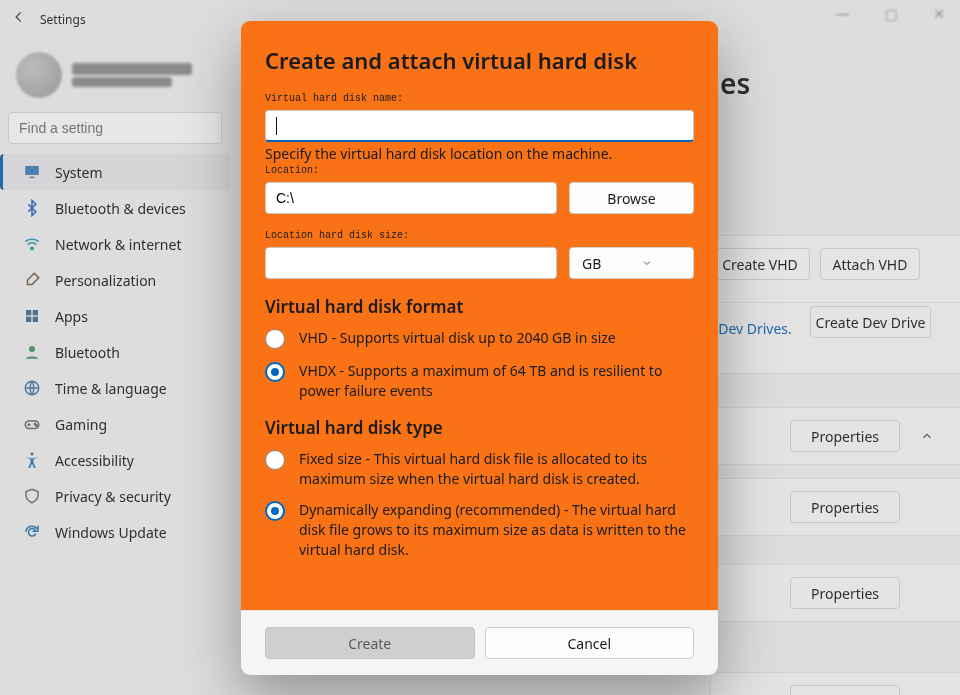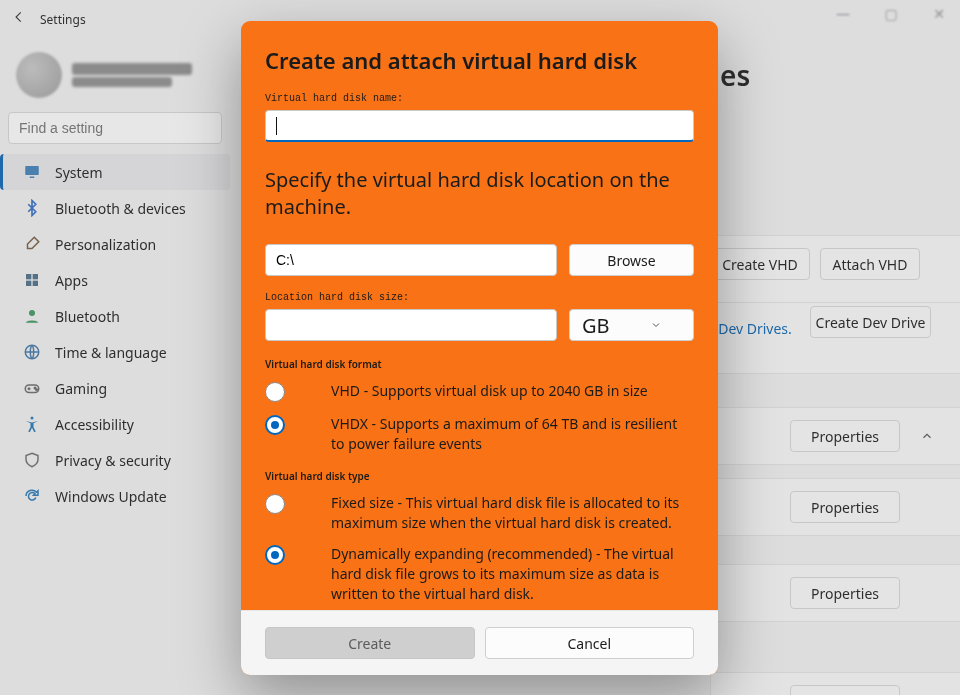--- a/index.html
+++ b/index.html
@@ -116,48 +116,48 @@
   }
   .fld-input.focused {
     border-bottom: 2px solid #0067c0;
   }
   .caret {
     display:inline-block; width:1px; height:18px;
     background:#111; margin-top:6px; margin-left:0;
     animation: blink 1s step-end infinite;
   }
   @keyframes blink { 50%{opacity:0;} }
-  .hint { font-size:20px; margin: 24px 0; }
+  .hint { font-size:14px; margin: 2px 0; }
   .row { display:flex; gap:12px; }
   .row .fld-input { flex:1; }
   .btn {
     height:32px; padding: 0 8px;
     border:1px solid #cfcfcf; border-radius:4px;
     background:#fcfcfd; font-size:14px;
     display:flex; align-items:center; justify-content:center;
     cursor:pointer;
   }
   .select {
     height:32px; border:1px solid #cfcfcf; border-radius:4px;
     background:#fcfcfd; padding:0 12px; display:flex; align-items:center;
-    gap:40px; font-size:20px; 
-  }
-  .sec-title { font-weight:600; font-size:10px; margin-top:16px; margin-bottom:10px;}
+    gap:40px; font-size:14px; 
+  }
+  .sec-title { font-weight:600; font-size:17px; margin-top:16px; margin-bottom:10px;}
   .radio-row { display:flex; gap:14px; align-items:flex-start; margin-bottom:12px; font-size:14px; }
   .radio {
     flex:none; width:20px; height:20px; border-radius:50%;
     border:1.5px solid #8a8a8a; background:#fff; margin-top:1px;
     position:relative;
   }
   .radio.sel { border:2px solid #0067c0; }
   .radio.sel::after {
     content:""; position:absolute; inset:4px; border-radius:50%;
     background:#0067c0;
   }
-  .radio-text { line-height:1.4;margin-left:32px; }
+  .radio-text { line-height:1.4; }
   .modal-footer {
     border-top:1px solid #e6e6e6;
     background:#f5f5f5;
     padding: 16px 24px;
     display:flex; gap:10px;
     border-radius: 0 0 9px 9px;
     justify-content: space-between;
   }
   .modal-footer .btn { flex:1; height:32px; justify-content:center; }
   .btn.primary-muted {
@@ -207,20 +207,30 @@
         <div class="nav-item">
           <span class="nico">
             <svg width="18" height="18" viewBox="0 0 24 24" fill="none" stroke="#2e6ed0" stroke-width="2.2">
               <path d="M7 7l10 10-5 5V2l5 5L7 17"></path>
             </svg>
           </span>
           <span>Bluetooth &amp; devices</span>
         </div>
         <div class="nav-item">
           <span class="nico">
+            <svg width="18" height="18" viewBox="0 0 24 24" fill="none" stroke="#24a0c4" stroke-width="2">
+              <path d="M3 9c5-5 13-5 18 0"></path>
+              <path d="M6 13c3.5-3.5 8.5-3.5 12 0"></path>
+              <circle cx="12" cy="18" r="1.6" fill="#24a0c4"></circle>
+            </svg>
+          </span>
+          <span>Network &amp; internet</span>
+        </div>
+        <div class="nav-item">
+          <span class="nico">
             <svg width="18" height="18" viewBox="0 0 24 24" fill="none" stroke="#7a5c3c" stroke-width="2">
               <path d="M15 3l6 6-9 9H6v-6z"></path>
             </svg>
           </span>
           <span>Personalization</span>
         </div>
         <div class="nav-item">
           <span class="nico">
             <svg width="16" height="16" viewBox="0 0 24 24" fill="#496f8f">
               <rect x="3" y="3" width="8" height="8"></rect>
@@ -282,21 +292,21 @@
             <svg width="18" height="18" viewBox="0 0 24 24" fill="none" stroke="#1f7bc1" stroke-width="2">
               <path d="M4 12a8 8 0 0 1 14-5l2-2v6h-6l2-2a5 5 0 1 0 1 5"></path>
             </svg>
           </span>
           <span>Windows Update</span>
         </div>
       </div>
   </div>
 
   <div class="content-right">
-    <div class="page-title-blur" style="position:absolute; left:480px; top:16px;">es</div>
+    <div class="page-title-blur" style="position:absolute; left:480px; top:24px;">es</div>
 
     <div class="bg-card" style="left:470px; top:195px; width:460px; height:72px;"></div>
     <div class="bg-btn" style="left:470px; top:208px; width:100px; height:32px;">
         <span>Create VHD</span>
       </div>
     <div class="bg-btn" style="left:580px; top:208px; width:100px; height:32px;">
         <span>Attach VHD</span>
       </div>
 
     <div class="bg-card" style="left:470px; top:262px; width:460px; height:72px;"></div>
@@ -336,20 +346,21 @@
   <div class="modal-body">
     <h1>Create and attach virtual hard disk</h1>
 
     <div class="fld-label">Virtual hard disk name:</div>
     <div class="fld-input focused">
       <span class="caret"></span>
     </div>
 
     <div class="hint">Specify the virtual hard disk location on the machine.</div>
 
+    <div class="fld-label">Location:</div>
     <div class="row">
       <input class="fld-input" style="flex: 1 1 0%;" value="C:\">
       <div class="btn" style="width:125px;">
         <span>Browse</span>
       </div>
     </div>
 
     <div class="fld-label" style="margin-top:16px;">Location hard disk size:</div>
     <div class="row">
       <input class="fld-input" style="flex: 1 1 0%;" value="">

